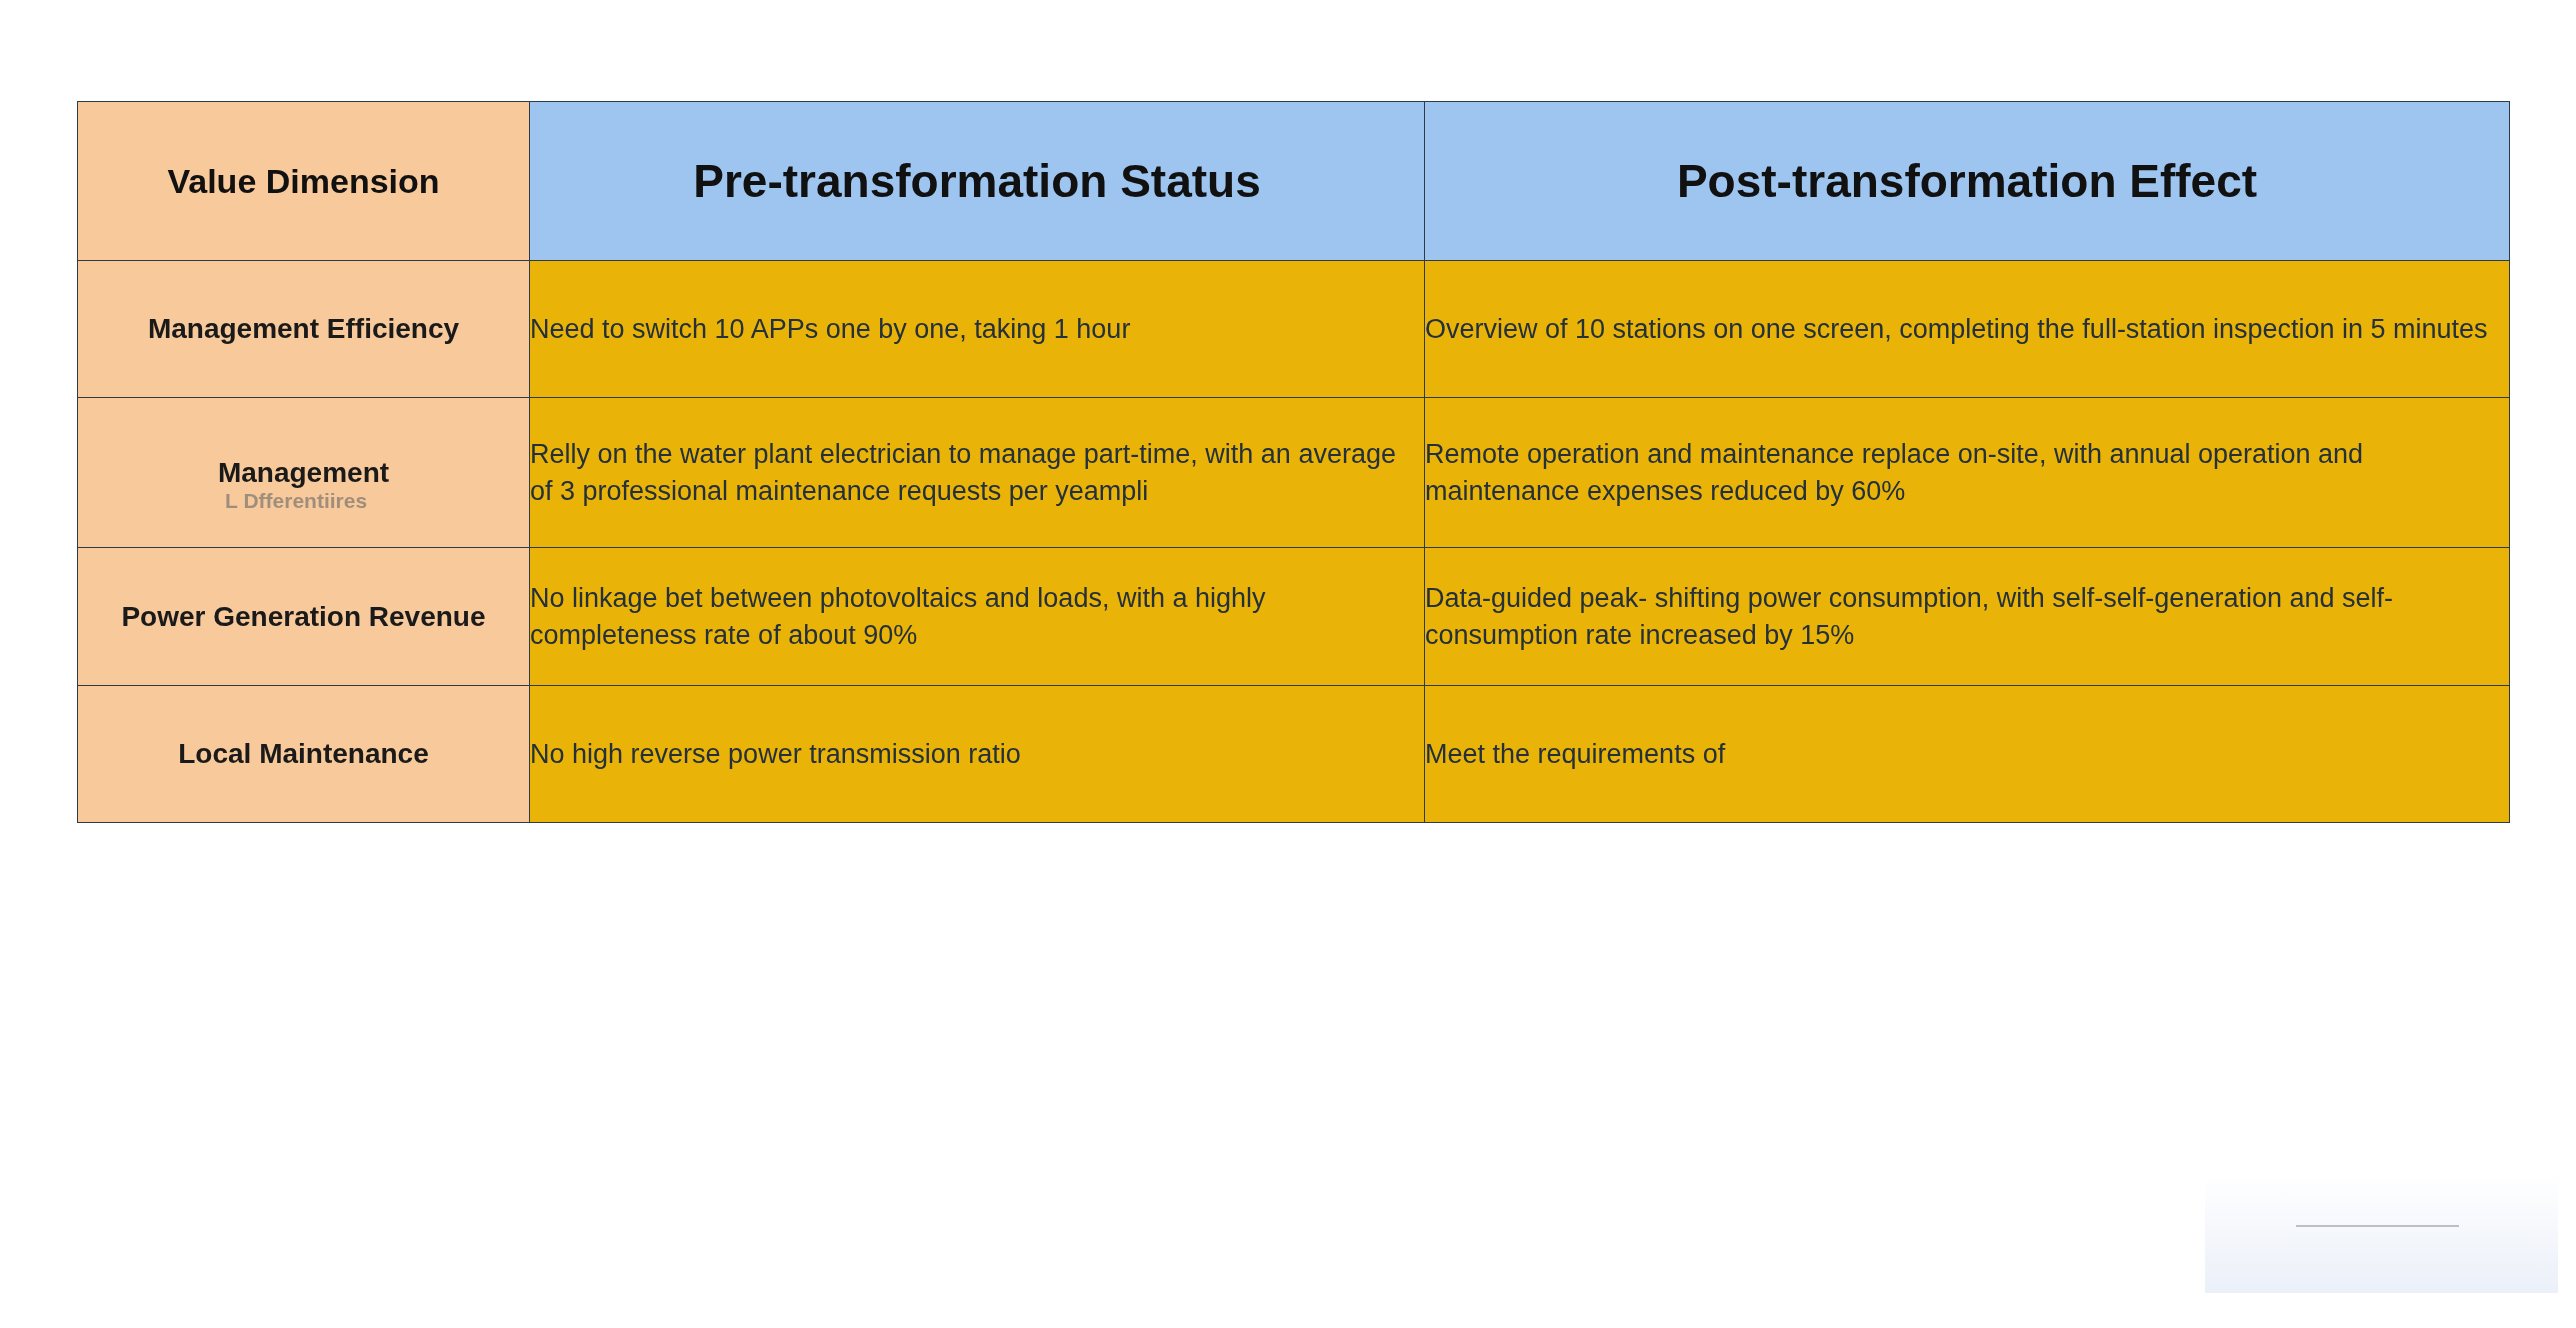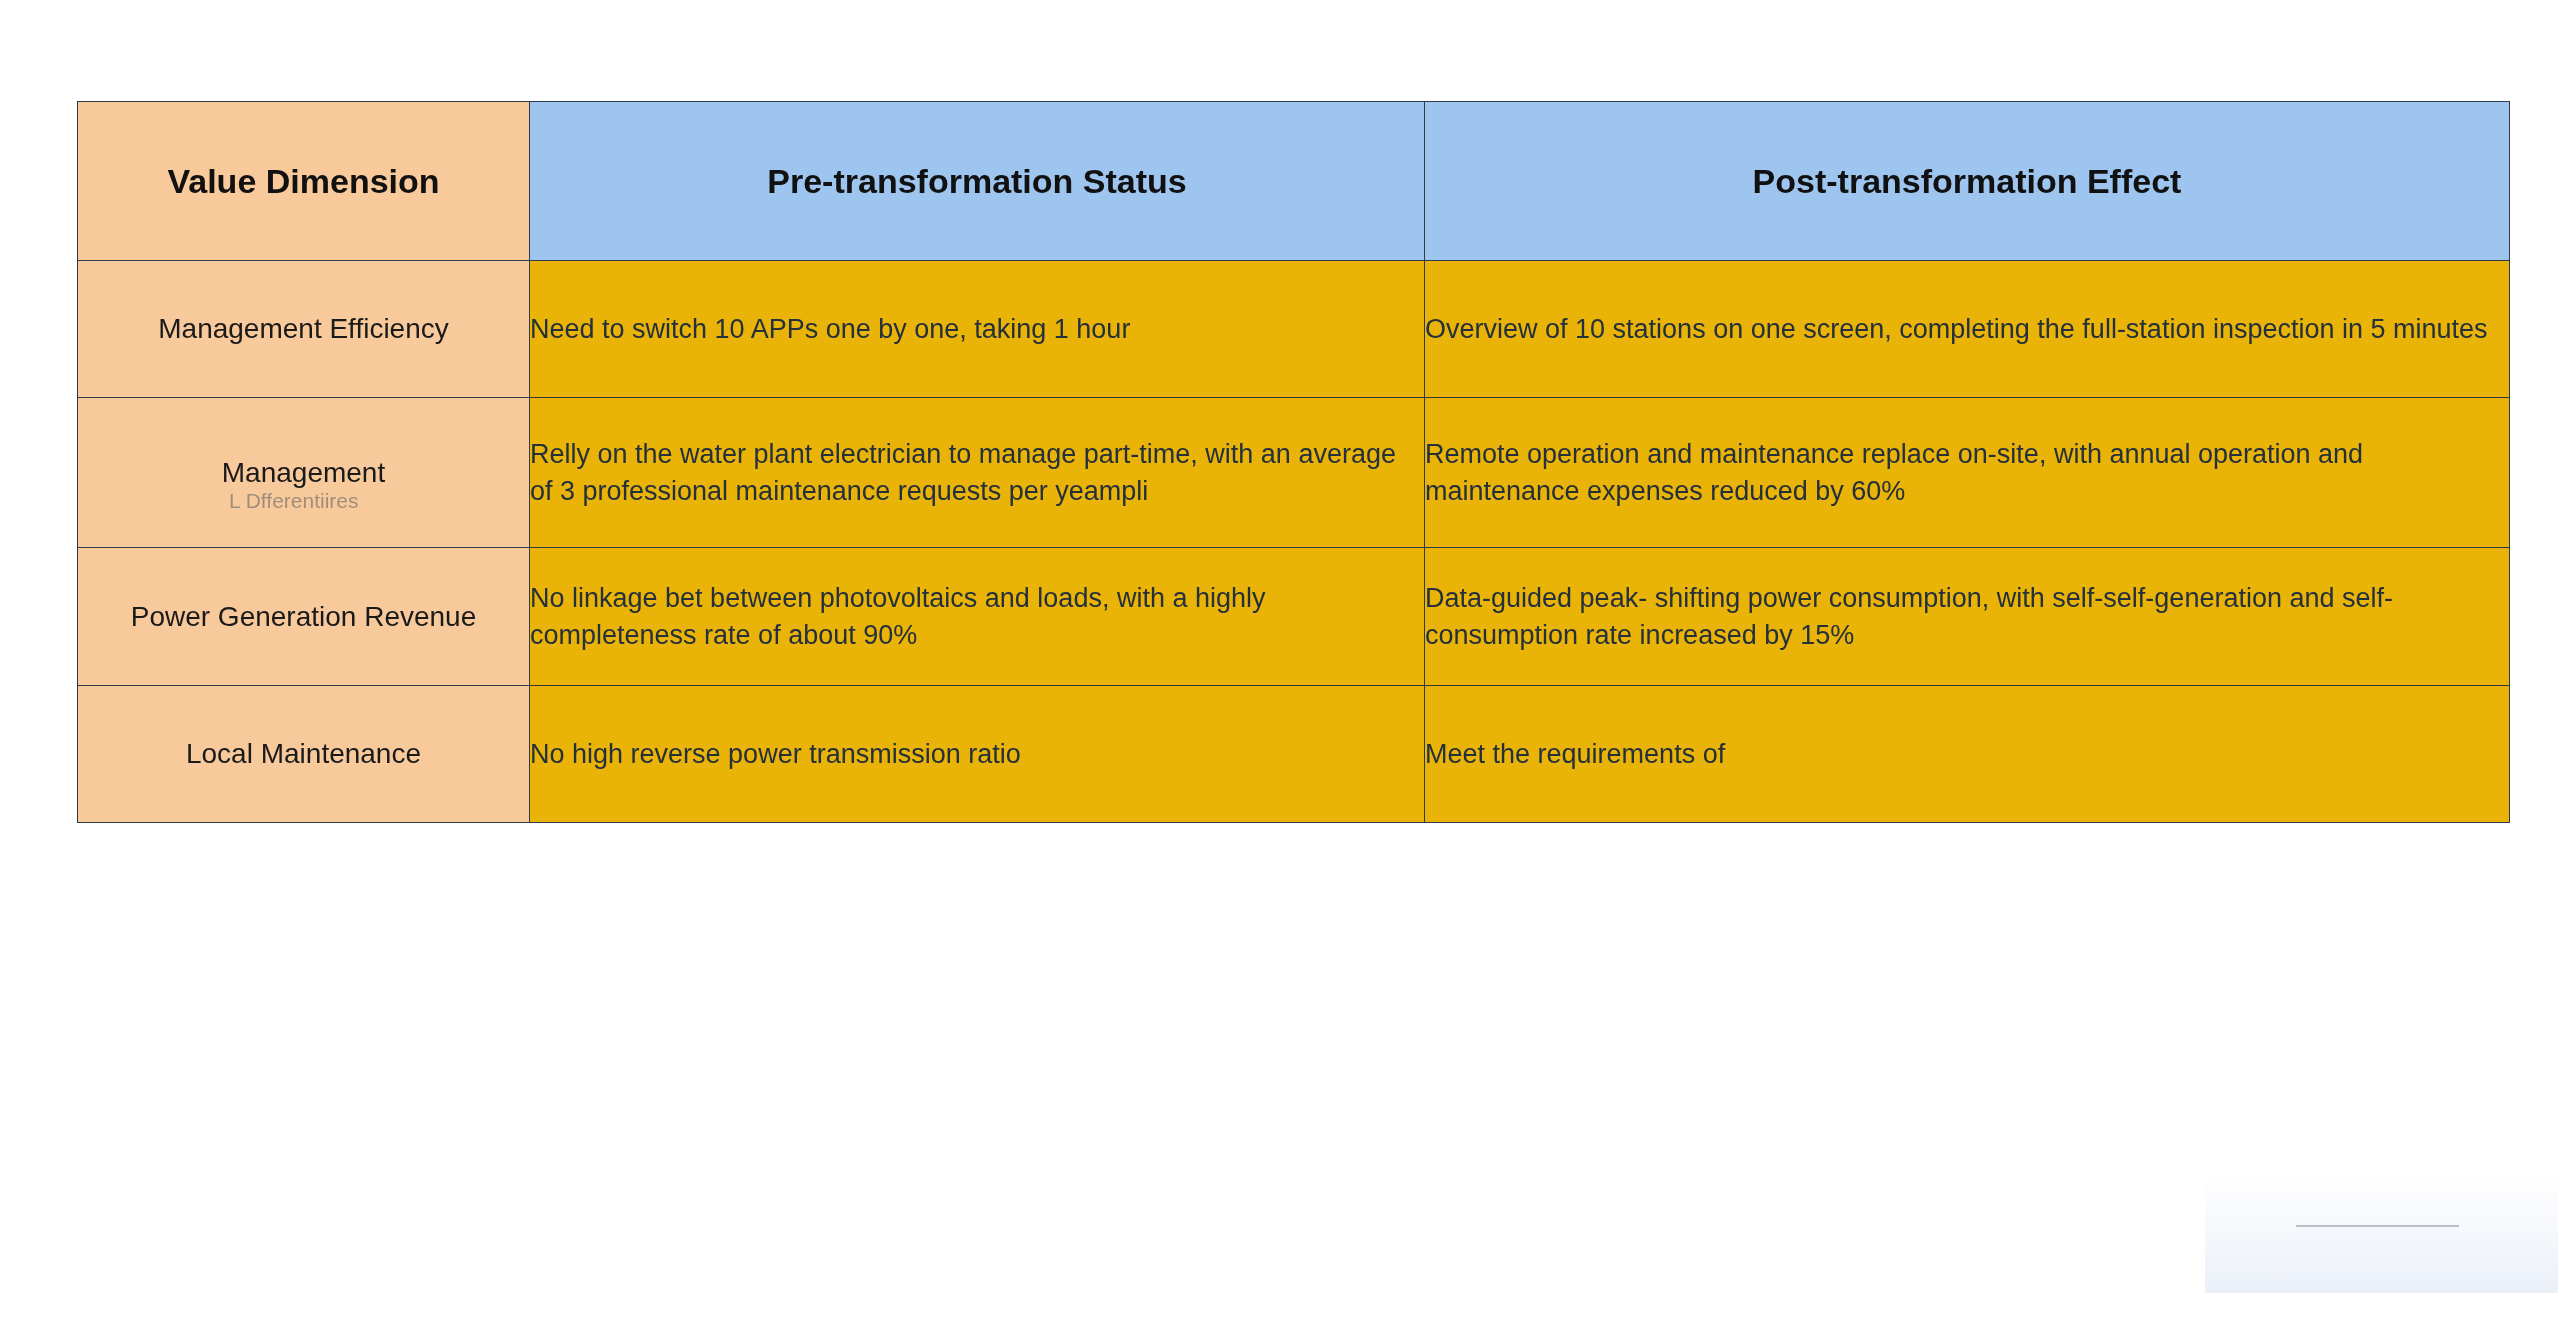--- a/index.html
+++ b/index.html
@@ -45,34 +45,35 @@
     background: #f8c99a;
     text-align: center;
     font-size: 34px;
     font-weight: bold;
     color: #111111;
     height: 158px;
   }
   .hdr-pre, .hdr-post {
     background: #9ec5ef;
     text-align: center;
-    font-size: 34px;
+    font-size: 46px;
     font-weight: bold;
     color: #111111;
     height: 158px;
   }
 
   
   .dim-cell {
     background: #f8c99a;
     text-align: center;
     font-size: 28px;
     color: #1a1a1a;
     line-height: 1.28;
     padding: 9px 16.3px;
+    font-weight: bold;
   }
   .dim-cell .dim-overlay {
     position: relative;
     display: inline-block;
   }
   .dim-cell .ghost {
     position: absolute;
     left: 7.2px;
     top: 33px;
     color: #5a5f66;

